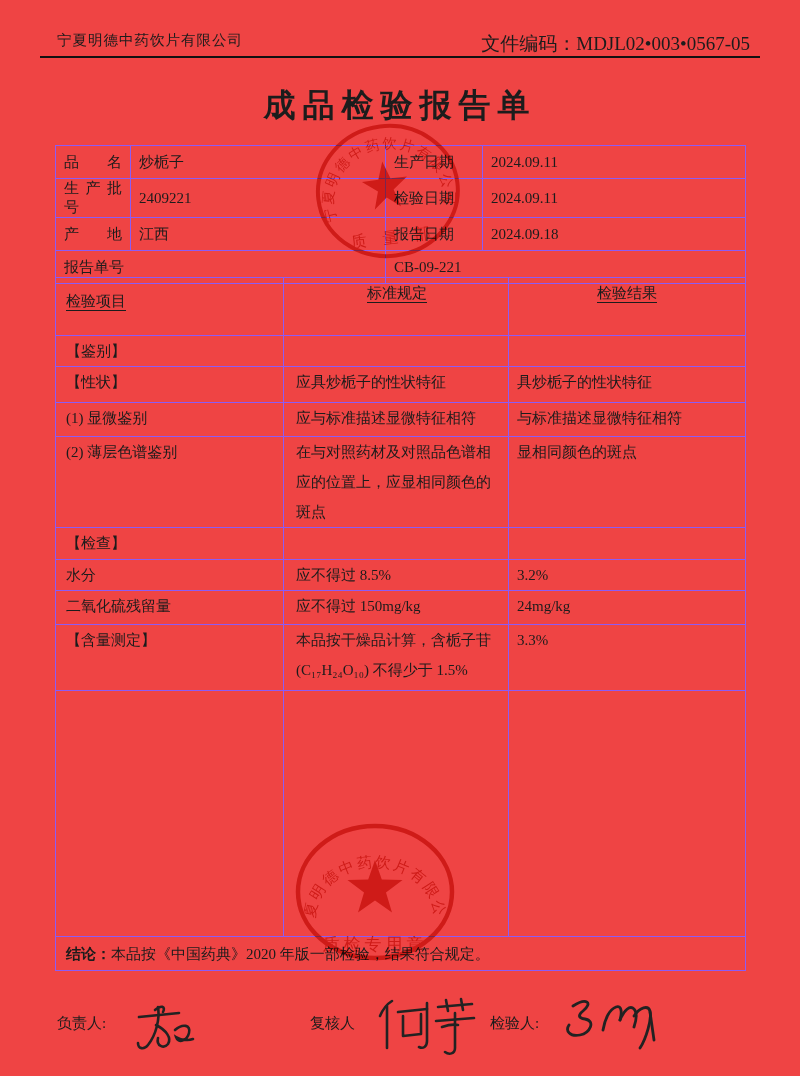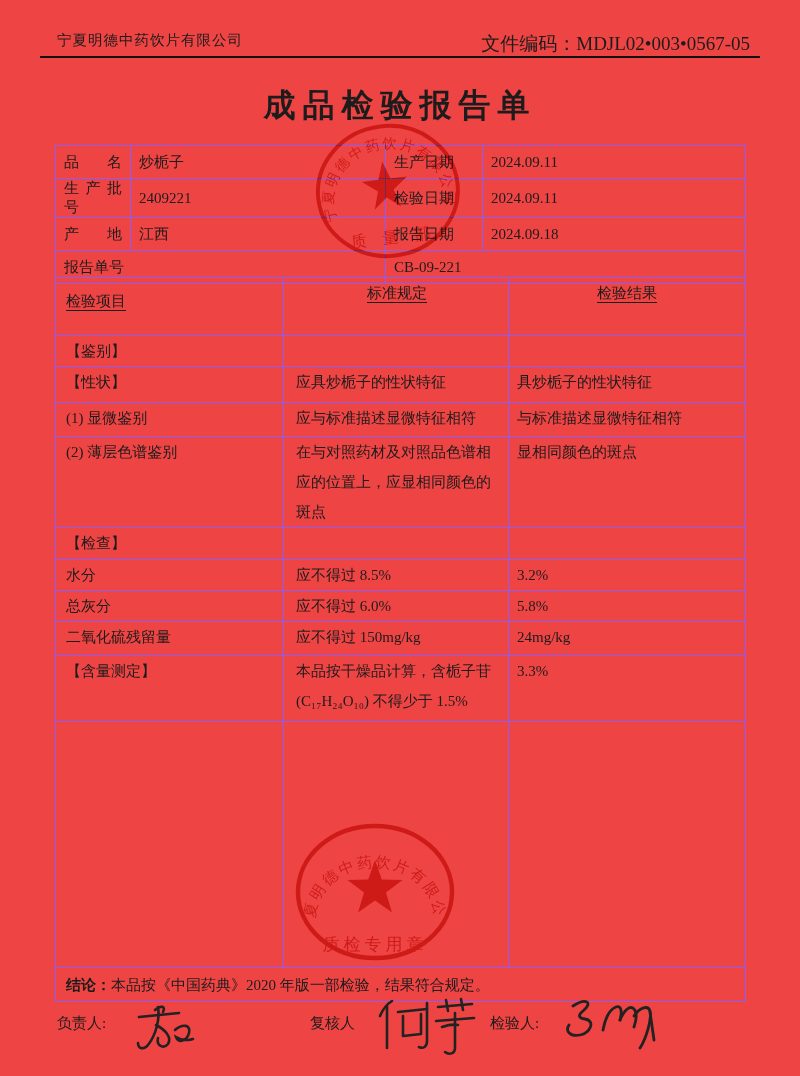--- a/index.html
+++ b/index.html
@@ -117,25 +117,20 @@
     </tr>
     <tr style="height:32px">
       <td>【检查】</td>
       <td class="c2"></td>
       <td class="c3"></td>
     </tr>
     <tr style="height:30px">
       <td>水分</td>
       <td class="c2">应不得过 8.5%</td>
       <td class="c3">3.2%</td>
-    </tr>
-    <tr style="height:30px">
-      <td>总灰分</td>
-      <td class="c2">应不得过 6.0%</td>
-      <td class="c3">5.8%</td>
     </tr>
     <tr style="height:34px">
       <td>二氧化硫残留量</td>
       <td class="c2">应不得过 150mg/kg</td>
       <td class="c3">24mg/kg</td>
     </tr>
     <tr style="height:66px">
       <td>【含量测定】</td>
       <td class="c2">本品按干燥品计算，含栀子苷 (C₁₇H₂₄O₁₀) 不得少于 1.5%</td>
       <td class="c3">3.3%</td>

